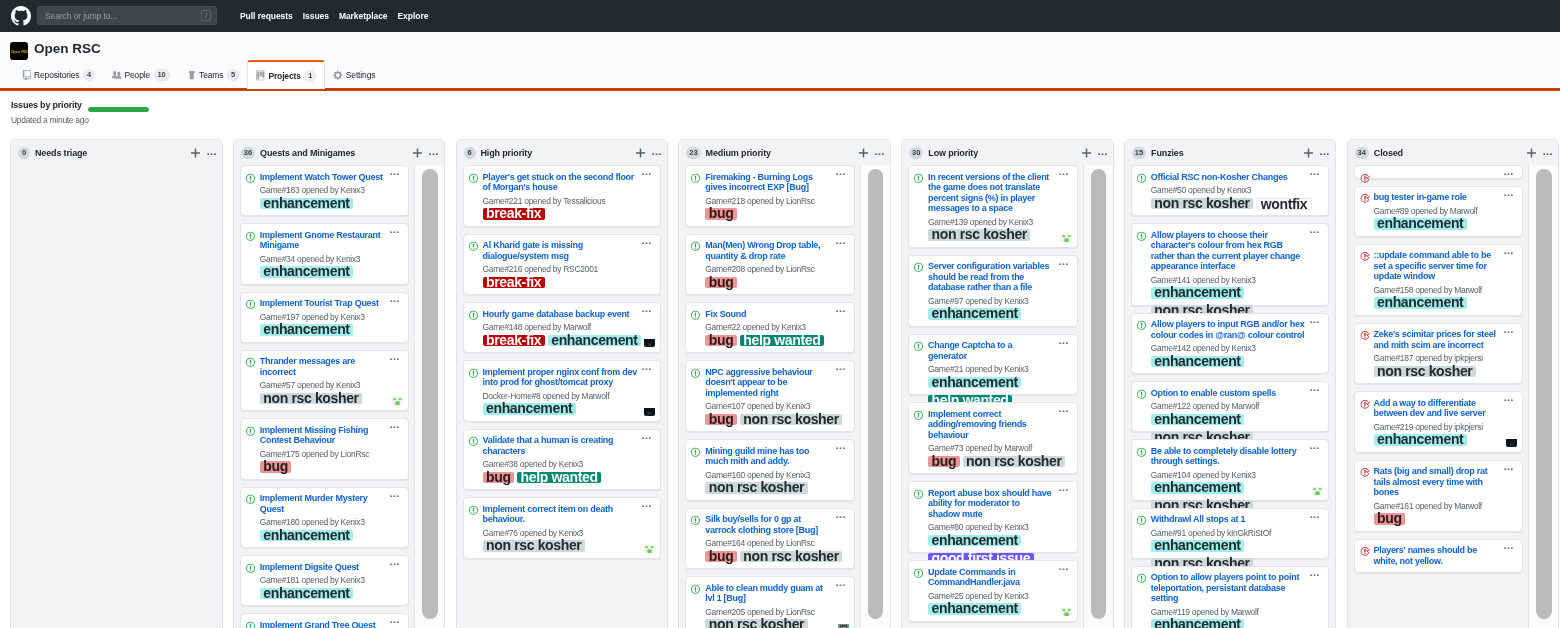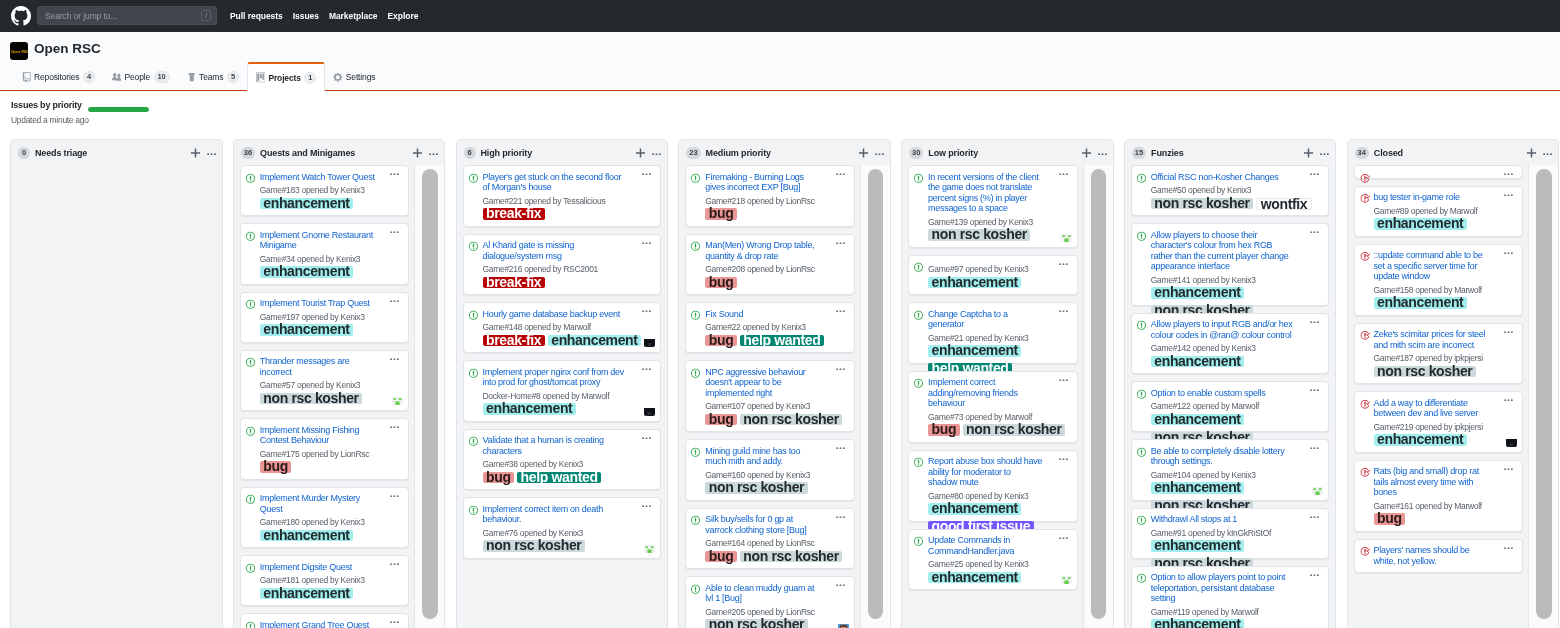--- a/index.html
+++ b/index.html
@@ -5,25 +5,25 @@
   * { margin:0; padding:0; box-sizing:border-box; }
   html,body { width:1560px; height:628px; overflow:hidden; }
   body { font-family:"Liberation Sans", sans-serif; background:#fff; position:relative; }
 
   
   .appheader { position:absolute; left:0; top:0; width:1560px; height:32px; background:#24292e; display:flex; align-items:center; }
   .gh-logo { margin-left:11px; width:20px; height:20px; display:block; }
   .searchbox { position:relative; margin-left:6px; margin-top:-1px; width:180px; height:19px; background:#40464c; border:1px solid #474d53; border-radius:3px; display:flex; align-items:center; }
   .searchbox .ph { color:#969ea5; font-size:8.5px; margin-left:7px; letter-spacing:-0.1px; }
   .searchbox .hint { position:absolute; right:5px; top:3px; width:10px; height:11px; border:1px solid #5c6166; border-radius:2px; color:#8e959b; font-size:7px; text-align:center; line-height:10px; }
-  .topnav { display:flex; margin-left:13px;justify-content:space-between; }
+  .topnav { display:flex; margin-left:23px;justify-content:space-between; }
   .topnav .navitem { color:#fff; font-weight:700; font-size:8.5px; letter-spacing:-0.05px; margin-right:10px; cursor:pointer; }
 
   
-  .pagehead { position:absolute; left:0; top:32px; width:1560px; height:59px; background:#fafbfc; border-bottom:1px solid #c2410c; }
+  .pagehead { position:absolute; left:0; top:32px; width:1560px; height:59px; background:#fafbfc; border-bottom:3px solid #c2410c; }
   .org-avatar { position:absolute; left:10px; top:10px; width:18px; height:18px; background:#060400; border-radius:3px; overflow:hidden; }
   .org-avatar span { display:block; margin-top:6.8px; text-align:center; font-size:4px; transform:scale(0.92); font-weight:700; font-style:italic; color:#d7a200; white-space:nowrap; }
   .org-name { position:absolute; left:34px; top:9px; font-size:13.5px; font-weight:600; color:#24292e; }
   .tabs { position:absolute; left:13px; bottom:-1px; display:flex; height:29px; }
   .tab { display:flex; align-items:center; padding:0 7.5px; font-size:8.5px; letter-spacing:-0.15px; color:#24292e; border:1px solid transparent; border-bottom:none; cursor:pointer; }
   .tab svg { margin-right:3px; }
   .tab .cnt { margin-left:3.5px; background:#eaecee; border:1px solid #e3e5e8; border-radius:7px; font-size:7.5px; font-weight:600; color:#414750; padding:1px 3px 1px; line-height:8px; }
   .tab.active { background:#fff; border-color:#e1e4e8; border-top:2px solid #e36209; border-radius:3px 3px 0 0; font-weight:700; }
   .tab.active .cnt { background:#eef0f2; }
 
@@ -40,21 +40,21 @@
   .col-badge { min-width:12px; height:12px; border-radius:6px; background:#d5d8db; color:#3b424a; font-size:7.5px; font-weight:700; line-height:12px; text-align:center; padding:0 3px; }
   .col-title { margin-left:5px; font-size:9px; font-weight:700; color:#24292e; letter-spacing:-0.15px; }
   .col-actions { position:absolute; right:6px; top:0; height:25px; display:flex; align-items:center; }
   .col-plus { color:#586069; margin-right:7px; cursor:pointer; display:block; line-height:0; }
   .col-kebab { color:#586069; cursor:pointer; display:block; line-height:0; }
   .cards { padding:0 6px; position:relative; }
   .card { position:relative; background:#fff; border:1px solid #e1e4e8; border-radius:4px; margin-bottom:7px; padding:5.5px 6px 6px 0; box-shadow:0 1px 0 rgba(27,31,35,0.06); }
   .col-narrow .card { width:169.5px; }
   .card .issue-ic { position:absolute; left:5px; top:6.5px; }
   .card .body { margin-left:19px; }
-  .card .title { font-size:9px; font-weight:400; line-height:10.5px; color:#0f63ce; letter-spacing:-0.28px; white-space:pre; cursor:pointer; }
+  .card .title { font-size:9px; font-weight:700; line-height:10.5px; color:#0f63ce; letter-spacing:-0.28px; white-space:pre; cursor:pointer; }
   .card .meta { margin-top:3px; font-size:8.5px; line-height:10.5px; color:#586069; letter-spacing:-0.3px; white-space:nowrap; }
   .card .labels { margin-top:2px; height:11.5px; }
   .lbl { display:inline-block; font-size:14px; font-weight:700; line-height:9px; padding:1px 3.5px 1.5px; border-radius:2px; margin-right:3px; letter-spacing:-0.35px; vertical-align:top; cursor:pointer; }
   .card .kebab { position:absolute; right:9px; top:7px; color:#6a737d; cursor:pointer; line-height:0; }
   .card .kebab svg { display:block; }
   .card .avatar { position:absolute; right:5px; bottom:5px; width:11px; height:11px; border-radius:2px; overflow:hidden; display:block; }
 
   
   .sb-track { position:absolute; top:25px; bottom:0; right:-1px; width:31px; background:#fbfbfc; border-left:1px solid #e3e5e7; border-right:1px solid #e1e4e8; }
   .sb-thumb { position:absolute; left:7px; top:4px; width:15.5px; height:450px; border-radius:8px; background:#b9bbbd; }
@@ -650,20 +650,23 @@
               <rect x="1.4" y="1.3" width="2.6" height="1.6" fill="#63ce4a"></rect>
               <rect x="6.9" y="1.3" width="2.6" height="1.6" fill="#63ce4a"></rect>
               <rect x="3.4" y="4.4" width="4.2" height="4.6" fill="#63ce4a"></rect>
             </svg></span>
         </div>
         <div class="card">
           <svg viewBox="0 0 14 16" width="9" height="10.5" class="issue-ic">
             <path d="M7 2.3c3.14 0 5.7 2.56 5.7 5.7s-2.56 5.7-5.7 5.7A5.71 5.71 0 0 1 1.3 8c0-3.14 2.56-5.7 5.7-5.7zM7 1C3.14 1 0 4.14 0 8s3.14 7 7 7 7-3.14 7-7-3.14-7-7-7zm1 3H6v5h2V4zm0 6H6v2h2v-2z" fill="#28a745" fill-rule="evenodd"></path>
           </svg>
           <div class="body">
+            <div class="title">Server configuration variables
+should be read from the
+database rather than a file</div>
             <div class="meta">Game#97 opened by Kenix3</div>
             <div class="labels"><span class="lbl" style="background: rgb(162, 238, 239); color: rgb(35, 44, 45);">enhancement</span></div>
           </div>
           <span class="kebab">
             <svg viewBox="0 0 12 3" width="9" height="2.25">
               <circle cx="1.5" cy="1.5" r="1.3" fill="#6a737d"></circle>
               <circle cx="6" cy="1.5" r="1.3" fill="#6a737d"></circle>
               <circle cx="10.5" cy="1.5" r="1.3" fill="#6a737d"></circle>
             </svg>
           </span>

